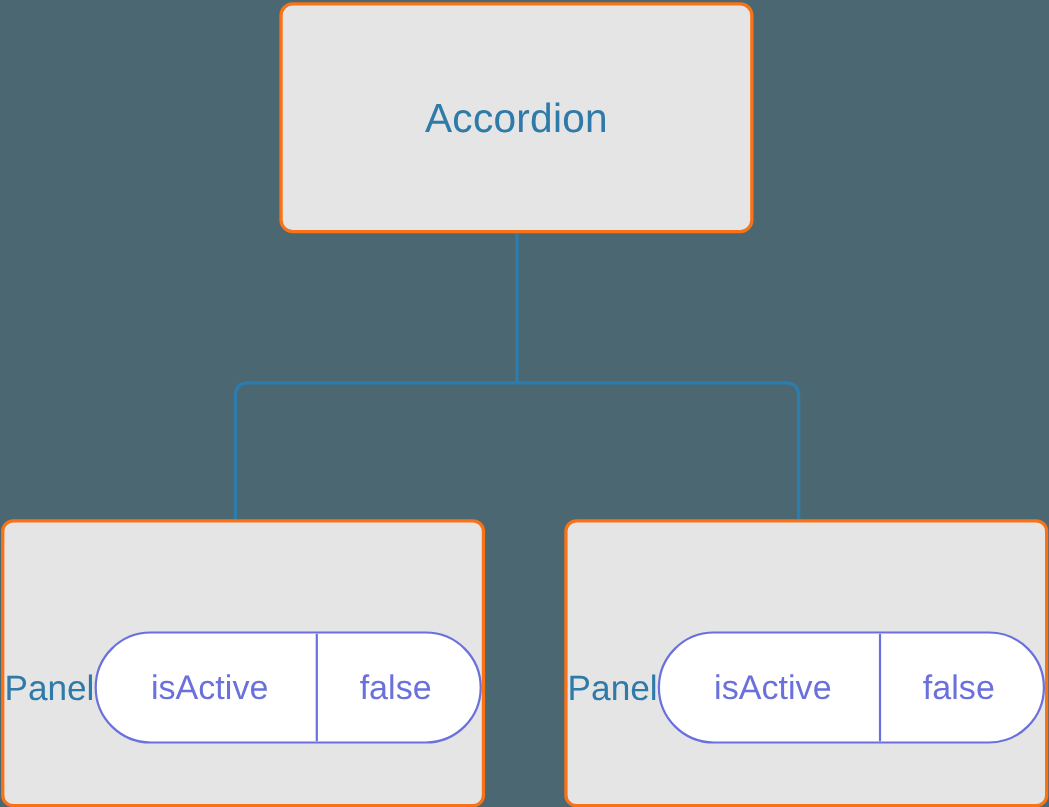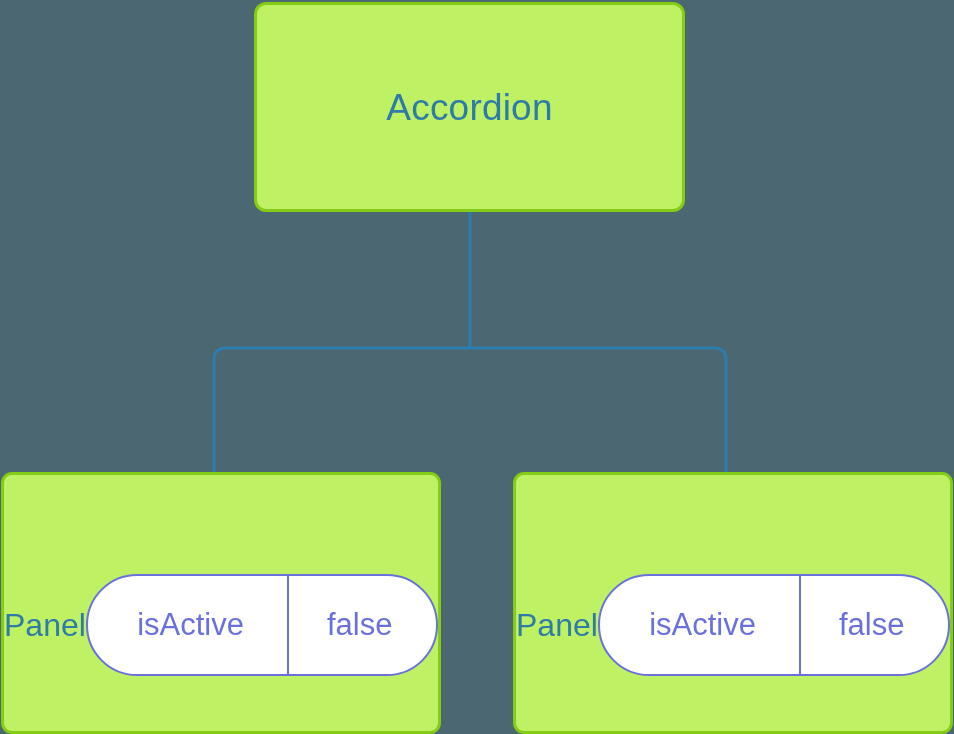--- a/index.html
+++ b/index.html
@@ -25,22 +25,22 @@
     position: absolute;
     left: 0;
     top: 0;
     width: 954px;
     height: 734px;
   }
 
   
   .node {
     position: absolute;
-    background: #bef264;
-    border: 3px solid #84cc16;
+    background: #e5e5e5;
+    border: 3px solid #f97316;
     border-radius: 12px;
     box-sizing: border-box;
   }
 
   .node-root {
     left: 254px;
     top: 2px;
     width: 431px;
     height: 210px;
     display: flex;

